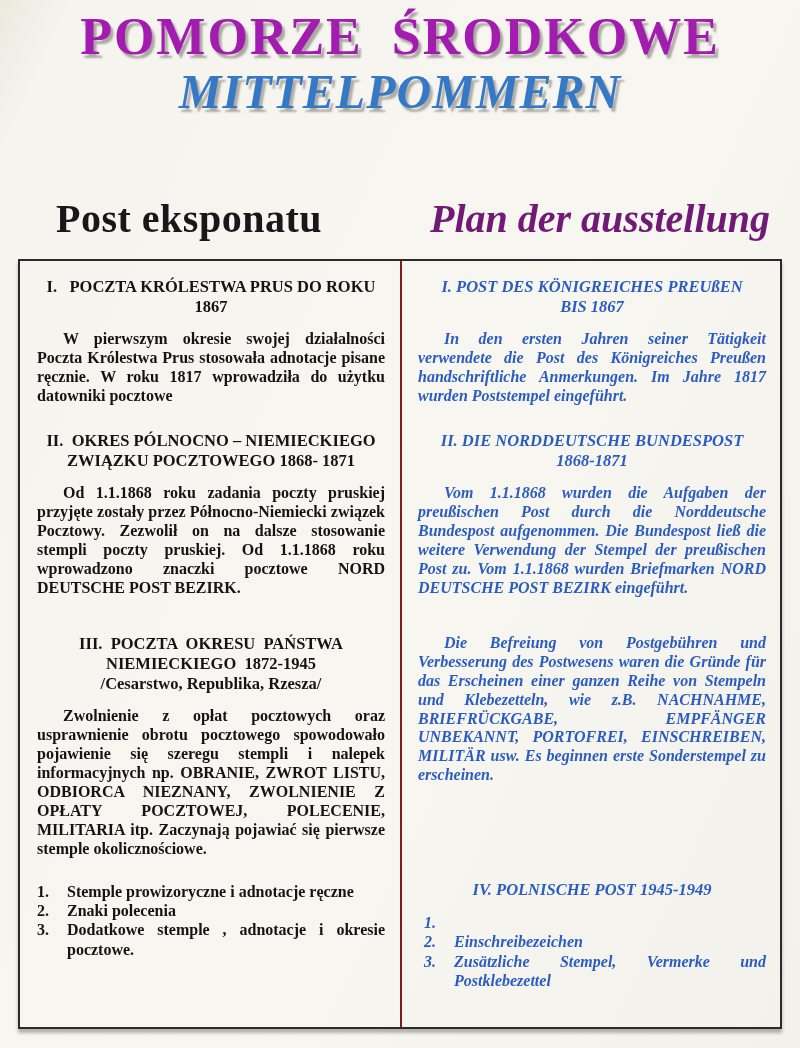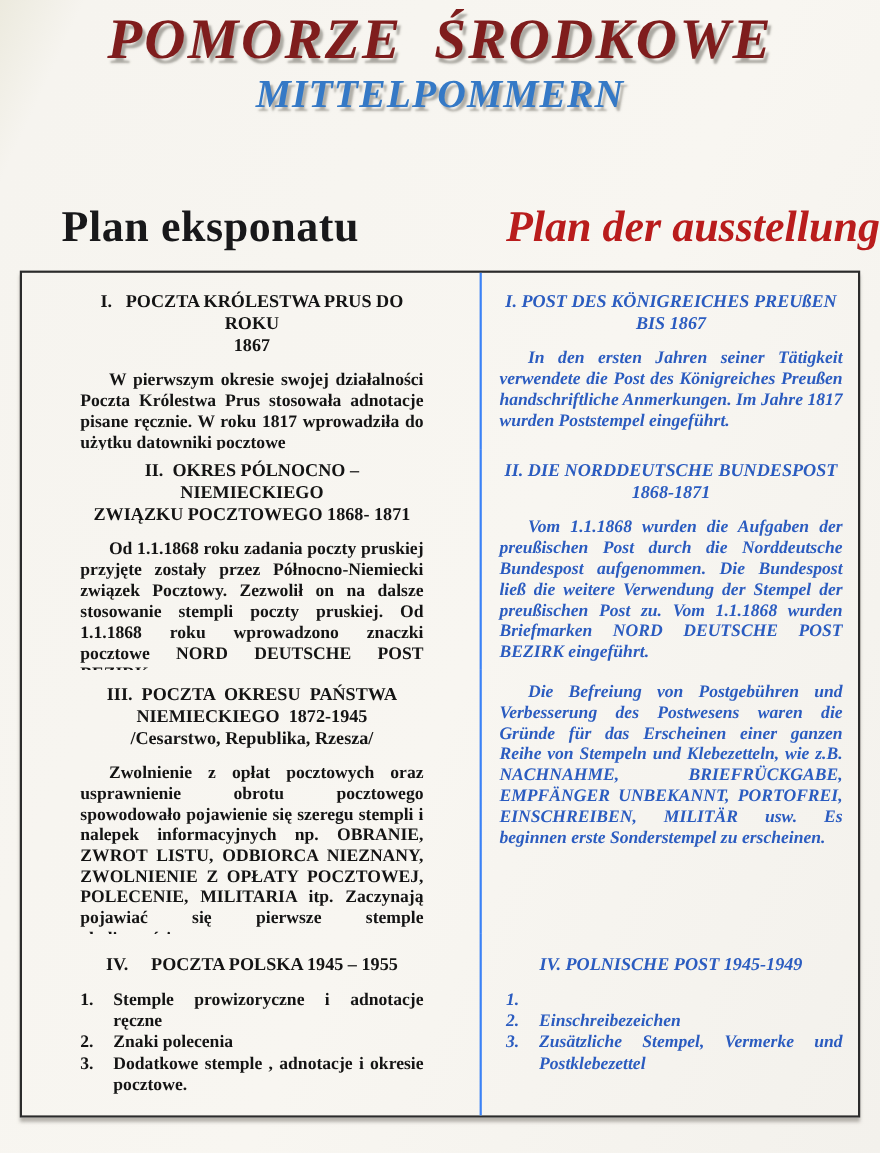--- a/index.html
+++ b/index.html
@@ -5,60 +5,59 @@
   * { margin: 0; padding: 0; box-sizing: border-box; }
   html, body {
     width: 800px; height: 1048px;
     overflow: hidden;
     font-family: "Liberation Serif", "DejaVu Serif", serif;
     background: linear-gradient(115deg, #eceade 0%, #f6f4ef 6%, #f8f6f1 55%, #f3f1ec 100%);
   }
   .masthead { padding-top: 8px; text-align: center; }
   .title-pl {
     font-size: 52px; font-weight: bold; letter-spacing: 2px;
-    color: #7f1d1d;
+    color: #a21caf;
     text-shadow: 3px 4px 2px rgba(158,155,148,0.85);
     line-height: 1.12;
     word-spacing: 14px;
-    font-style: italic;
   }
   .title-de {
-    font-size: 36px; font-weight: bold; font-style: italic; letter-spacing: 1px;
+    font-size: 48px; font-weight: bold; font-style: italic; letter-spacing: 1px;
     color: #3579c6;
     text-shadow: 3px 4px 2px rgba(158,155,148,0.8);
     line-height: 1.1;
   }
   .plan-headers { display: flex; margin-top: 76px; align-items: baseline; }
   .plan-header-pl {
     flex: 0 0 50%;
     padding-left: 56px;
     font-size: 40px; font-weight: bold; color: #18181a;
     letter-spacing: 0.5px;
   }
   .plan-header-de {
     flex: 1 1 auto;
-    text-align: right;
+    text-align: center;
     font-size: 40px; font-weight: bold; font-style: italic;
-    color: #b91c1c;
+    color: #701a75;
   }
   .plan-table {
     margin: 17px 18px 0 18px;
     width: 764px; height: 770px;
     border: 2px solid #2b2b2b;
     display: grid;
     grid-template-columns: 1fr 1fr;
     grid-template-rows: 161px 200px 240px 1fr;
     background: transparent;
     box-shadow: 0 4px 3px rgba(125,122,115,0.55);
   }
-  .cell { overflow: hidden; margin-left: 36px; }
+  .cell { overflow: hidden; }
   .cell.pl { color: #141414; padding: 16px 15px 0 17px; }
   .cell.de {
     color: #2b5cc0; font-style: italic;
-    border-left: 2px solid #3b82f6;
+    border-left: 2px solid #7f1d1d;
     padding: 16px 14px 0 16px;
   }
   .cell.r2 { padding-top: 9px; }
   .cell.r3 { padding-top: 12px; }
   .cell.r4 { padding-top: 18px; }
   .sec-heading {
     font-weight: bold;
     font-size: 16.5px;
     text-align: center;
     white-space: pre-wrap;
@@ -80,21 +79,21 @@
 </style>
 </head>
 <body>
 
 <div class="masthead">
   <div class="title-pl">POMORZE  ŚRODKOWE</div>
   <div class="title-de">MITTELPOMMERN</div>
 </div>
 
 <div class="plan-headers">
-  <div class="plan-header-pl">Plan eksponatu</div>
+  <div class="plan-header-pl">Post eksponatu</div>
   <div class="plan-header-de">Plan der ausstellung</div>
 </div>
 
 <div class="plan-table">
 
   <div class="cell pl r1">
     <div class="sec-heading">I.   POCZTA KRÓLESTWA PRUS DO ROKU
 1867</div>
     <p class="sec-body">W pierwszym okresie swojej działalności Poczta Królestwa Prus stosowała adnotacje pisane ręcznie. W roku 1817 wprowadziła do użytku datowniki pocztowe</p>
   </div>
@@ -119,21 +118,20 @@
     <div class="sec-heading">III.  POCZTA  OKRESU  PAŃSTWA
 NIEMIECKIEGO  1872-1945
 /Cesarstwo, Republika, Rzesza/</div>
     <p class="sec-body">Zwolnienie z opłat pocztowych oraz usprawnienie obrotu pocztowego spowodowało pojawienie się szeregu stempli i nalepek informacyjnych np. OBRANIE, ZWROT LISTU, ODBIORCA NIEZNANY, ZWOLNIENIE Z OPŁATY POCZTOWEJ, POLECENIE, MILITARIA itp. Zaczynają pojawiać się pierwsze stemple okolicznościowe.</p>
   </div>
   <div class="cell de r3">
     <p class="sec-body">Die Befreiung von Postgebühren und Verbesserung des Postwesens waren die Gründe für das Erscheinen einer ganzen Reihe von Stempeln und Klebezetteln, wie z.B. NACHNAHME, BRIEFRÜCKGABE, EMPFÄNGER UNBEKANNT, PORTOFREI, EINSCHREIBEN, MILITÄR usw. Es beginnen erste Sonderstempel zu erscheinen.</p>
   </div>
 
   <div class="cell pl r4">
-    <div class="sec-heading">IV.     POCZTA POLSKA 1945 – 1955</div>
     <div class="sec-list">
       <div class="list-item">
         <span class="li-num">1.</span>
         <span class="li-text">Stemple prowizoryczne i adnotacje ręczne</span>
       </div>
       <div class="list-item">
         <span class="li-num">2.</span>
         <span class="li-text">Znaki polecenia</span>
       </div>
       <div class="list-item">

